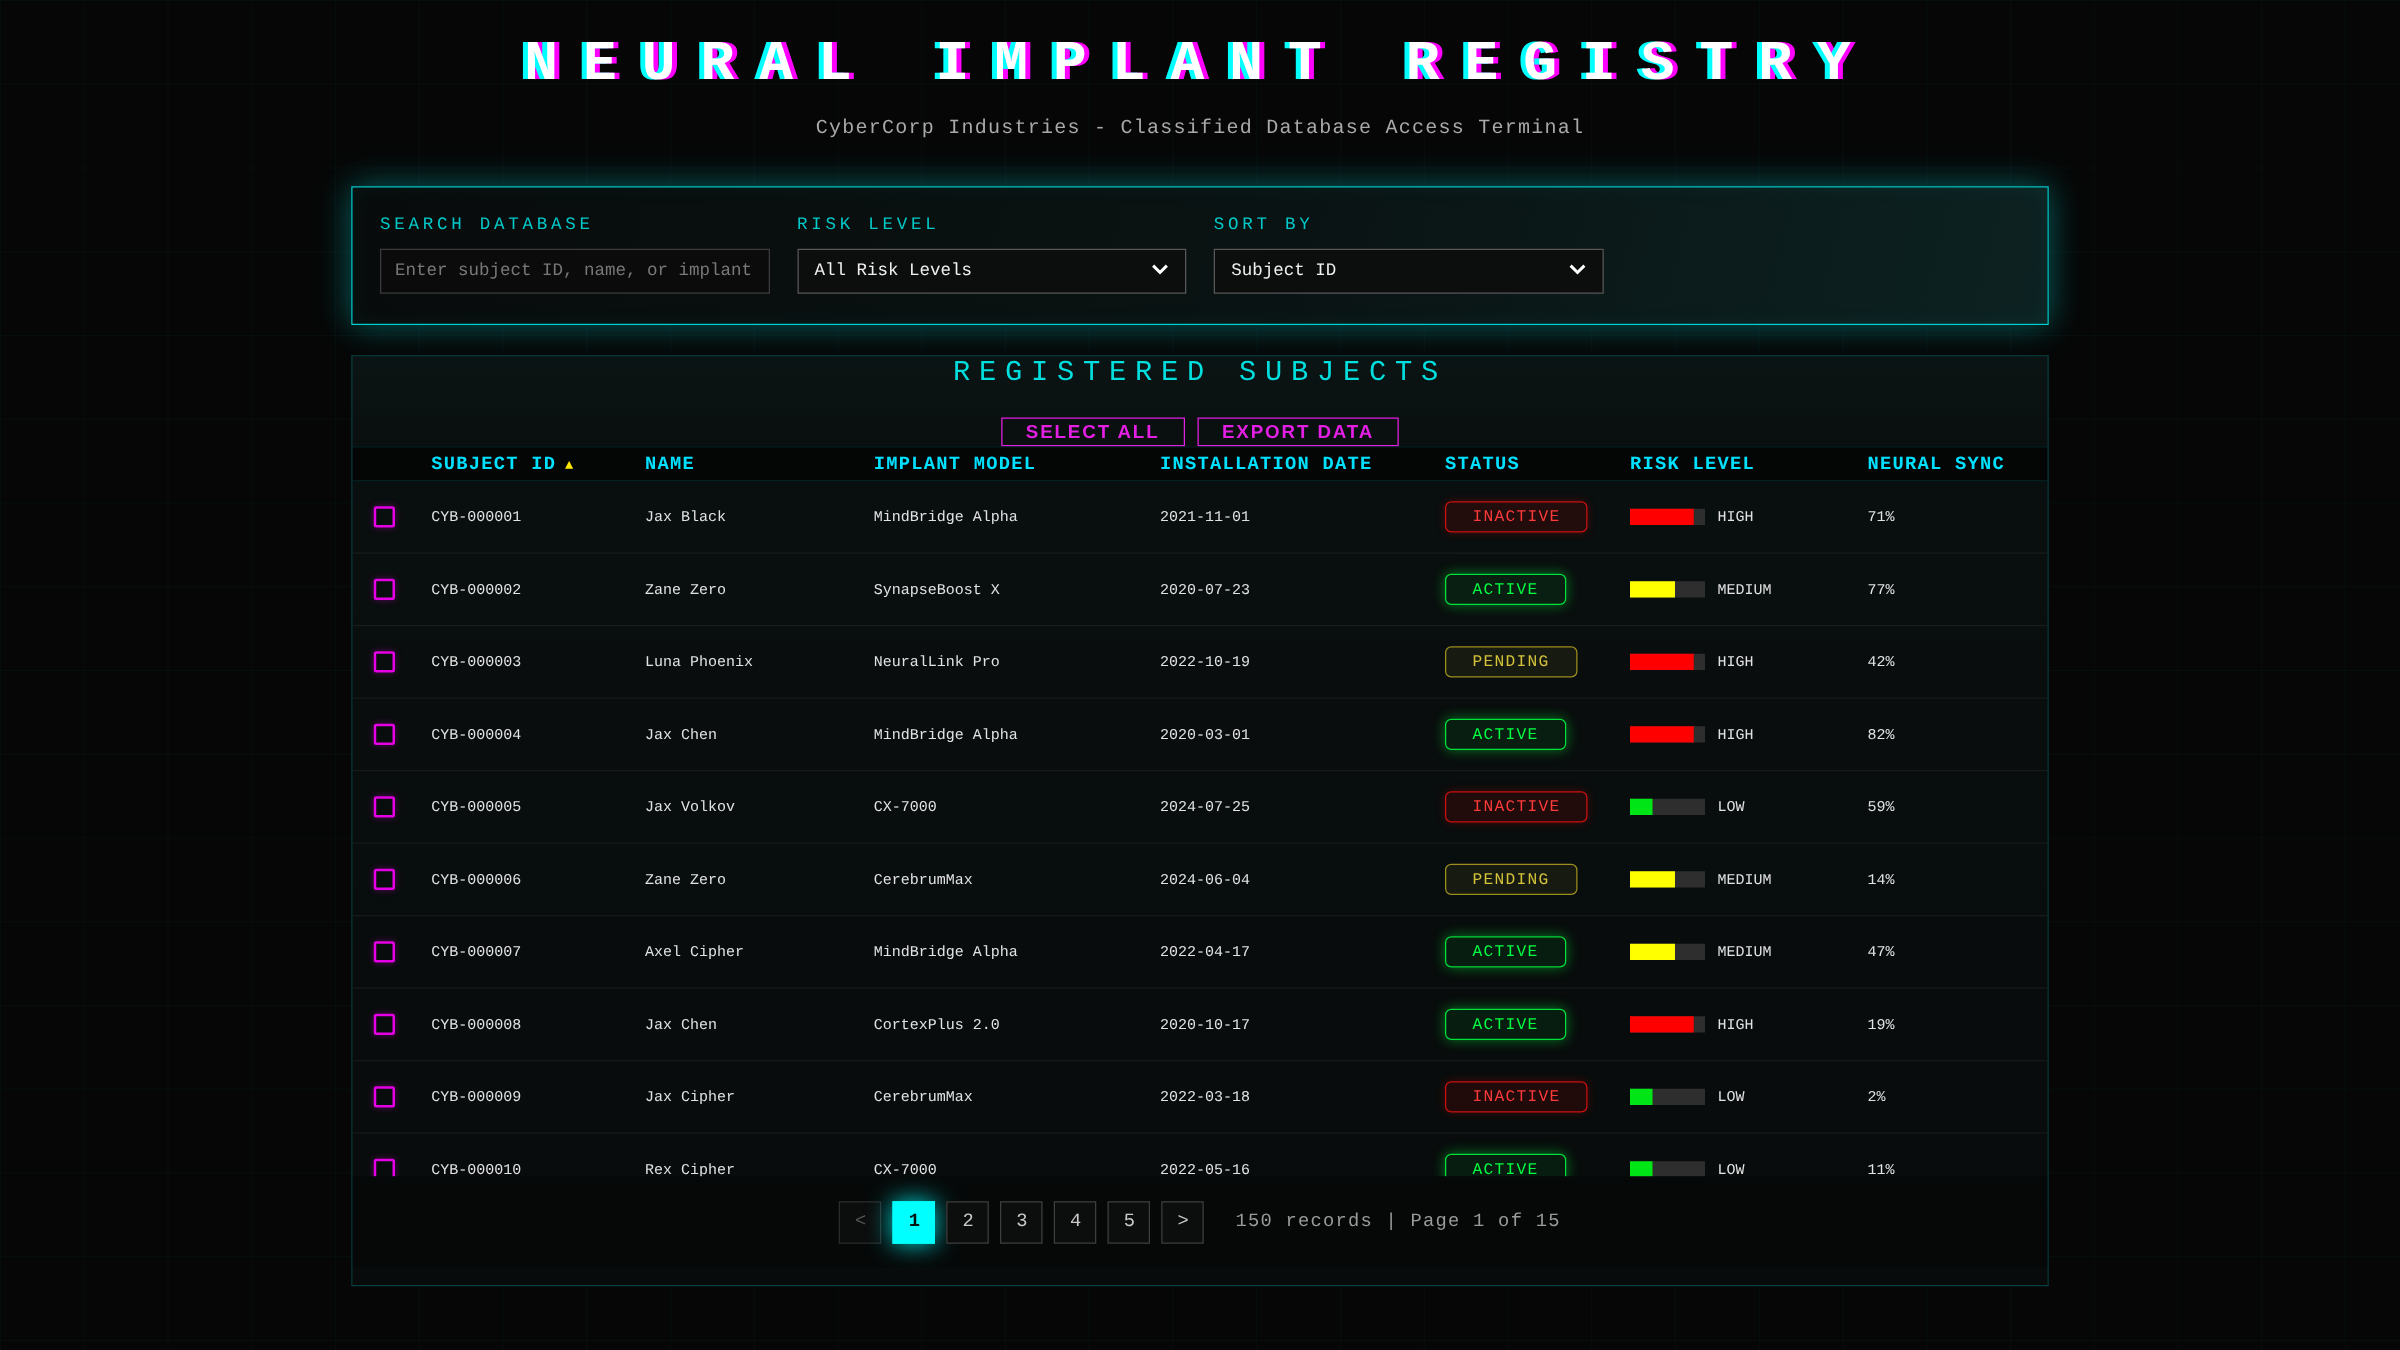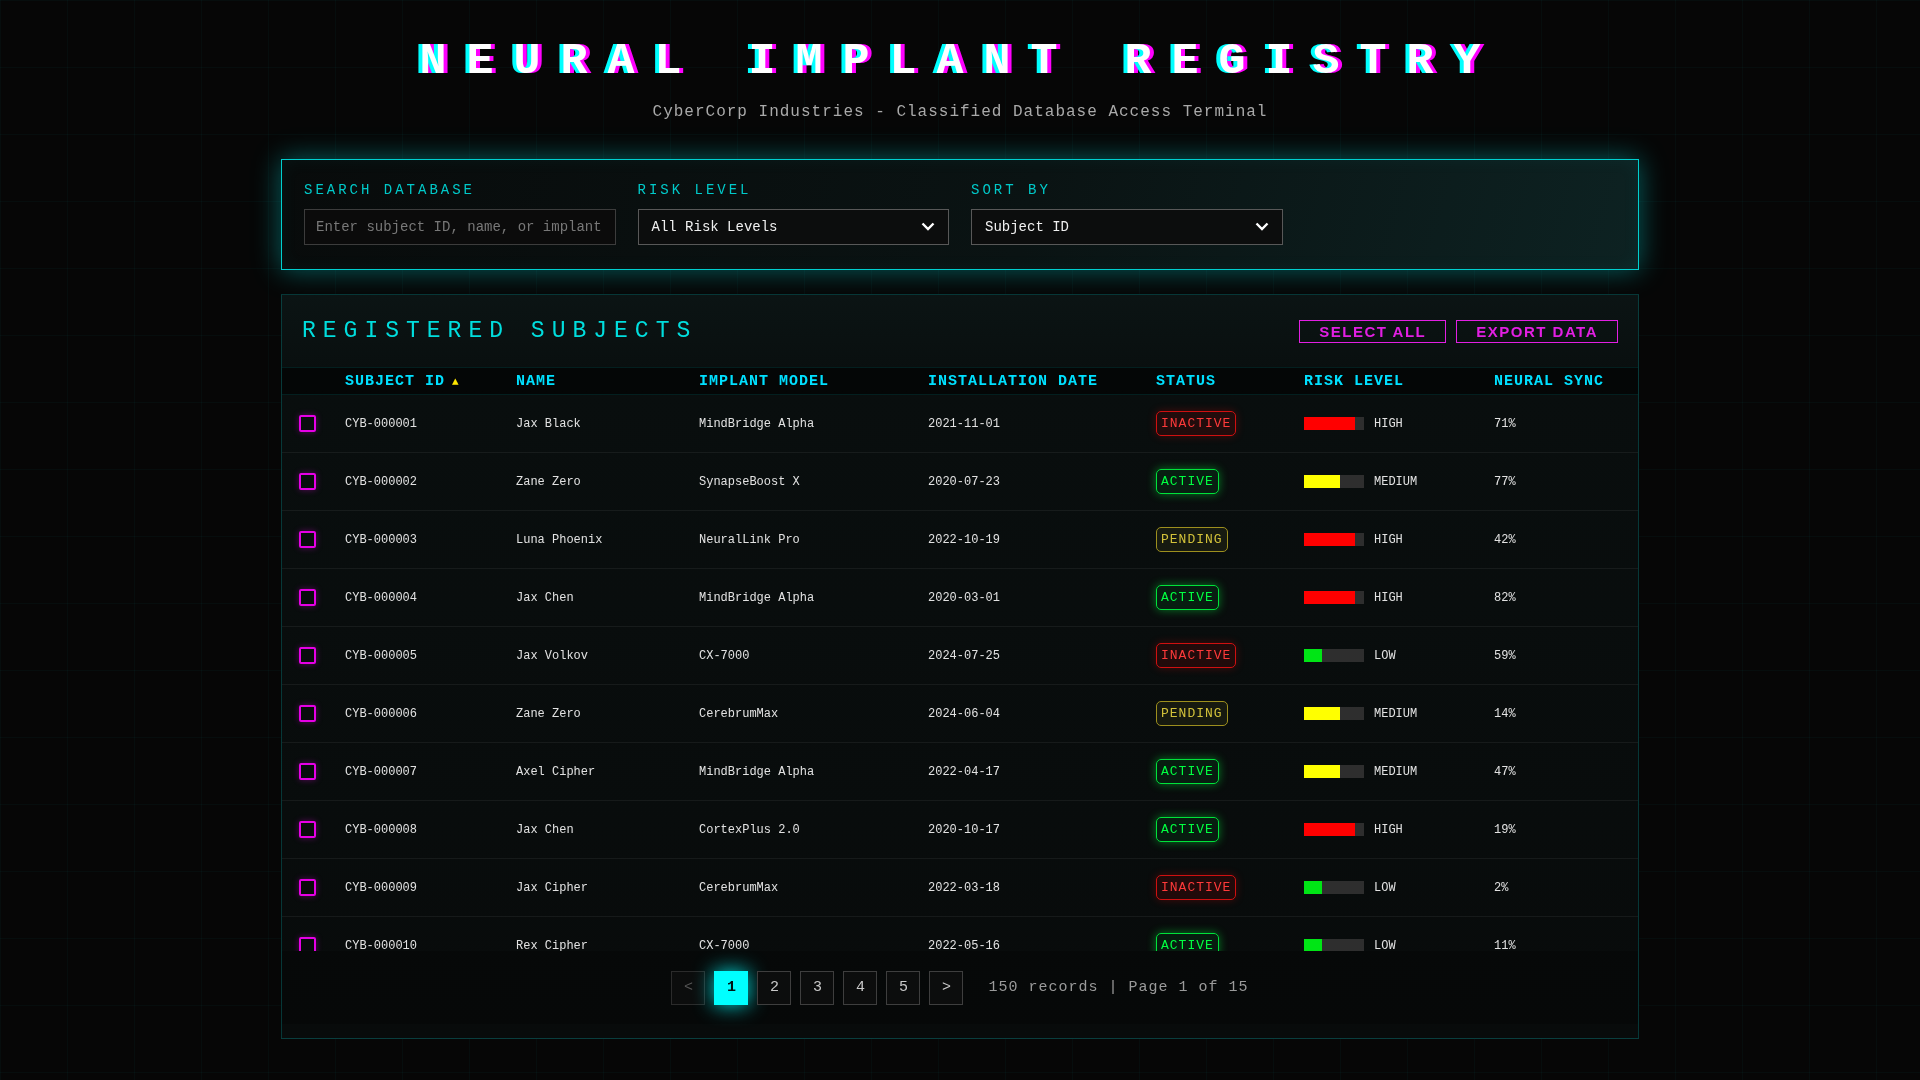--- a/index.html
+++ b/index.html
@@ -7,21 +7,21 @@
   .page {
     width:1920px; height:1080px; position:relative; overflow:hidden;
     font-family:"Liberation Mono","DejaVu Sans Mono",monospace;
     background-color:#060606;
     background-image:
       linear-gradient(rgba(0,255,255,0.028) 1px, transparent 1px),
       linear-gradient(90deg, rgba(0,255,255,0.028) 1px, transparent 1px);
     background-size:67px 67px;
   }
   
-  .hdr { padding-top:36px; text-align:center; }
+  .hdr { padding-top:26px; text-align:center; }
   .glitch-title {
     font-size:45px; font-weight:bold; color:#ffffff; letter-spacing:20px;
     text-shadow:-4px 0 0 #00ffff, 4px 0 0 #ff00ff;
     font-family:"Liberation Mono",monospace;
   }
   .subtitle { margin-top:16px; font-size:16px; color:#a9a9a9; letter-spacing:1px; }
 
   
   .filter-panel {
     width:1358px; margin:38px auto 0; padding:22px 22px 24px;
@@ -42,21 +42,21 @@
     display:flex; align-items:center; justify-content:space-between; cursor:pointer;
   }
 
   
   .table-panel {
     width:1358px; height:745px; margin:24px auto 0;
     background:linear-gradient(180deg,#0b1414 0%,#090e0e 12%,#080b0b 100%);
     border:1px solid rgba(0,255,255,0.18);
     display:flex; flex-direction:column; overflow:hidden;
   }
-  .tp-head { height:72px; padding:0 20px; display:flex; align-items:center; justify-content:space-between; }
+  .tp-head { height:72px; padding:0 20px; display:flex; align-items:center; justify-content:space-between;flex-direction:column; }
   .tp-title { font-size:23px; color:#00dede; letter-spacing:7px; }
   .tp-actions { display:flex; gap:10px; }
   .neon-btn {
     background:transparent; border:1px solid #e21fe2; color:#e21fe2;
     font:bold 15px "Liberation Sans",sans-serif; letter-spacing:1.5px;
     padding:2px 19px; cursor:pointer;
   }
   .thead {
     display:grid; grid-template-columns:63px 171px 183px 229px 228px 148px 190px 1fr;
     align-items:center; height:28px; background:rgba(0,0,0,0.55);
@@ -69,21 +69,21 @@
     display:grid; grid-template-columns:63px 171px 183px 229px 228px 148px 190px 1fr;
     align-items:center; height:58px; border-bottom:1px solid rgba(255,255,255,0.06);
   }
   .td { font-size:12px; color:#e2e2e2; }
   .cbox {
     width:17px; height:17px; margin-left:17px; border:2px solid #e600e6;
     background:transparent; border-radius:2px; cursor:pointer;
     box-shadow:0 0 6px rgba(230,0,230,0.35); appearance:none; display:block;
   }
   .badge {
-    display:inline-block; padding:4px 4px; border:1px solid; border-radius:5px;
+    display:inline-block; padding:4px 21px; border:1px solid; border-radius:5px;
     font-size:13px; letter-spacing:1px; font-family:"Liberation Mono",monospace;
   }
   .status-active   { color:#00ff41; border-color:#00e23a; background:rgba(0,255,65,0.07);  box-shadow:0 0 10px rgba(0,255,65,0.45); }
   .status-inactive { color:#ff3a3a; border-color:#cf1010; background:rgba(255,0,0,0.10);   box-shadow:0 0 8px rgba(255,0,0,0.25); }
   .status-pending  { color:#d3c23a; border-color:#9d8f1e; background:rgba(211,194,58,0.07); }
   .risk-cell { display:flex; align-items:center; }
   .risk-bar { width:60px; height:13px; background:#2e2e2e; margin-right:10px; flex:none; }
   .risk-fill { height:100%; }
 
   

